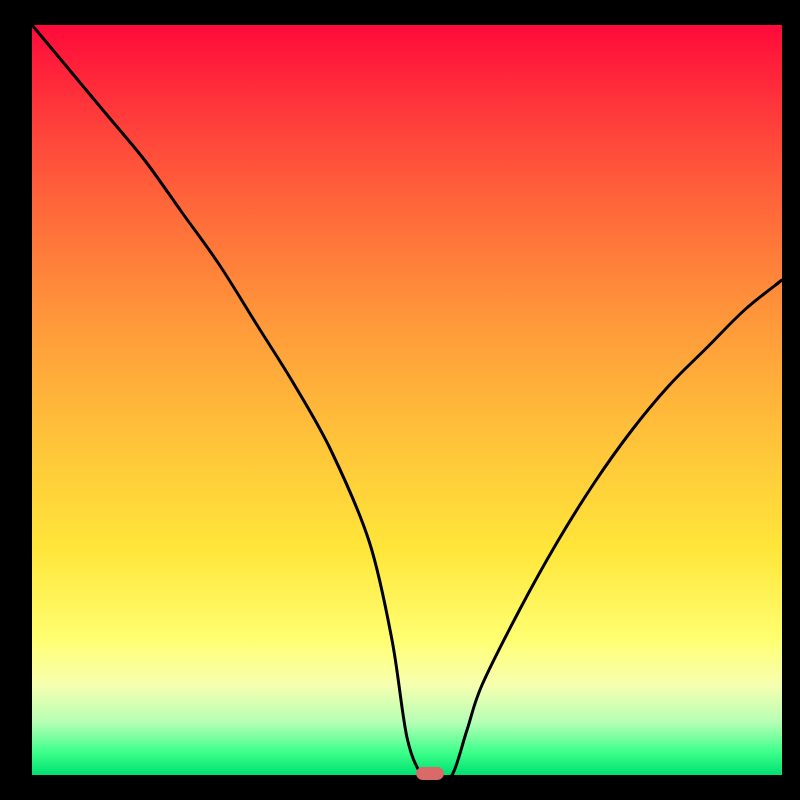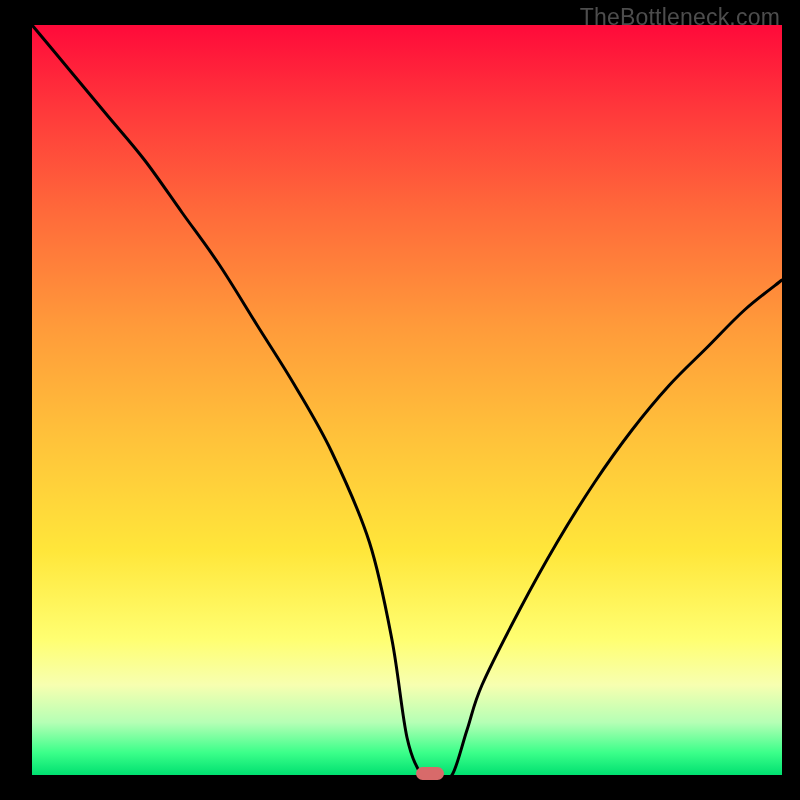--- a/index.html
+++ b/index.html
@@ -63,14 +63,13 @@
 <div class="frame">
 
   <div class="plot-area"></div>
 
   <svg class="curve" width="800" height="800">
     <path id="curve-path" d="M 32 25 C 38.25 32.50000000000001 57 55.00000000000004 69.5 70.00000000000004 C 82 85.00000000000004 94.5 100 107 115 C 119.5 130 132 143.75000000000003 144.5 160.00000000000003 C 157 176.25000000000003 169.5 195 182 212.5 C 194.5 230 207 246.25 219.5 265 C 232 283.75 244.5 305 257 325 C 269.5 345 282 363.75 294.5 385 C 307 406.25 319.5 426.25000000000006 332 452.50000000000006 C 344.5 478.75000000000006 359.5 511.25 369.5 542.5 C 379.5 573.75 385.75 607.5 392 640 C 398.25 672.5 402 715 407 737.5 C 412 760 417 768.75 422 775 C 427 781.25 432 775 437 775 C 442 775 447.00000000000006 782.5 452.00000000000006 775 C 457.00000000000006 767.5 461.99999999999994 745 466.99999999999994 730 C 471.99999999999994 715 473.25 705 482 685 C 490.75 665 507 633.75 519.5 610 C 532 586.25 544.5 563.75 557 542.5 C 569.5 521.25 582 501.25 594.5 482.5 C 607 463.75 619.5 446.25 632 430 C 644.5 413.75 657 398.75 669.5 385 C 682 371.25 694.5 360.00000000000006 707 347.50000000000006 C 719.5 335.00000000000006 732 321.25 744.5 310 C 757 298.75 775.75 285 782 280" fill="none" stroke="#000" stroke-width="3" stroke-linejoin="round" stroke-linecap="round"></path>
   </svg>
 
   <div class="marker" id="marker" style="left: 415.5px; top: 767px; background: rgb(216, 106, 106);"></div>
 
-  <div class="watermark">TheBottleneck.com</div>
 </div>
 
 </body></html>

